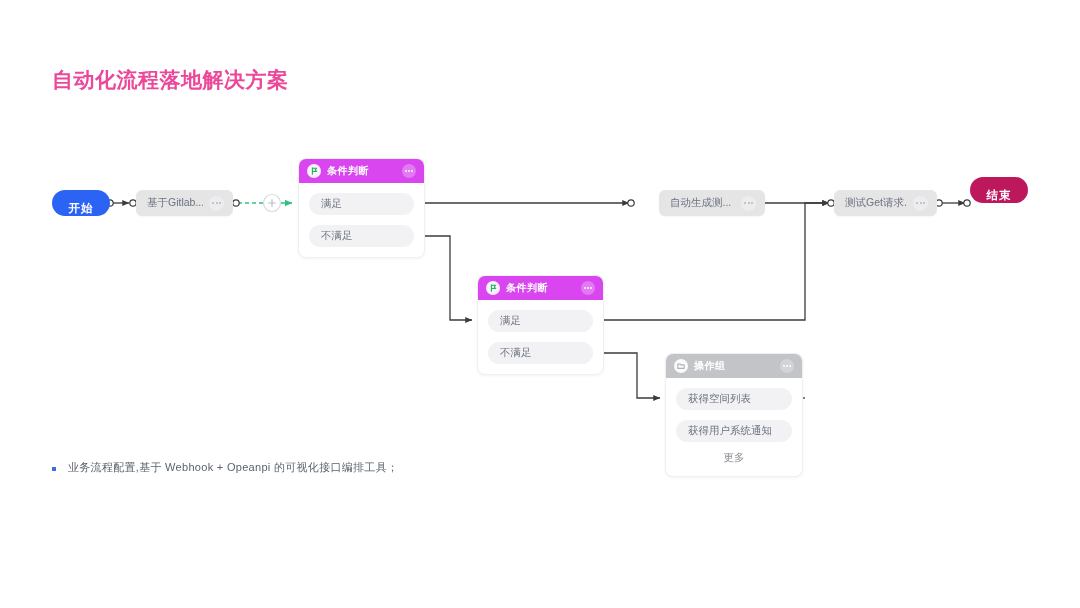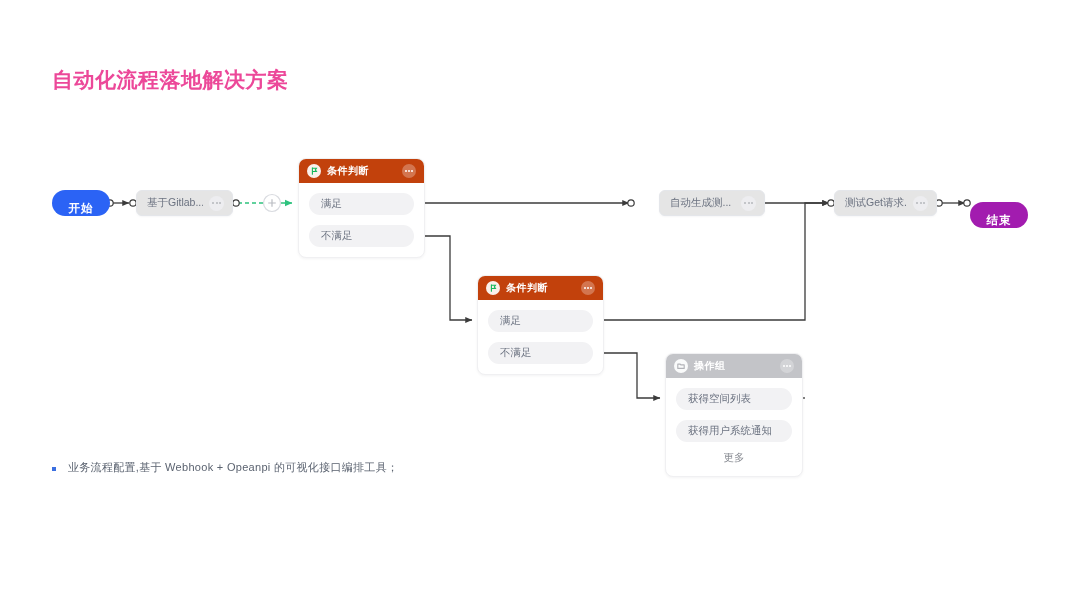--- a/index.html
+++ b/index.html
@@ -51,21 +51,21 @@
     border-radius: 13px;
     color: #fff;
     font-size: 11.5px;
     font-weight: bold;
     display: flex;
     align-items: flex-end;
     justify-content: center;
     letter-spacing: 1px;
   }
   .pill.start { left: 52px; top: 60px; width: 58px; background: #2b63f5; }
-  .pill.end   { left: 970px; top: 72px; width: 58px; background: #a21caf; }
+  .pill.end   { left: 970px; top: 47px; width: 58px; background: #be185d; }
 
   
   .task {
     position: absolute;
     height: 26px;
     background: #e5e5e5;
     border: 1px solid #e4e6ea;
     border-radius: 6px;
     box-shadow: 0 1px 2px rgba(16,24,40,0.04);
     display: flex;
@@ -111,21 +111,21 @@
     padding-bottom: 10px;
   }
   .card .chead {
     height: 24px;
     border-radius: 7px 7px 0 0;
     display: flex;
     align-items: center;
     padding: 0 8px;
     box-sizing: border-box;
   }
-  .card.cond .chead { background: #c2410c; }
+  .card.cond .chead { background: #d946ef; }
   .card.op   .chead { background: #c3c4c8; }
   .chead .hicon {
     width: 14px; height: 14px;
     border-radius: 50%;
     background: rgba(255,255,255,0.92);
     display: flex; align-items: center; justify-content: center;
     flex: 0 0 auto;
   }
   .card.cond .chead .hicon svg { stroke: #15b85c; }
   .card.op   .chead .hicon svg { stroke: #b2b3b8; }

